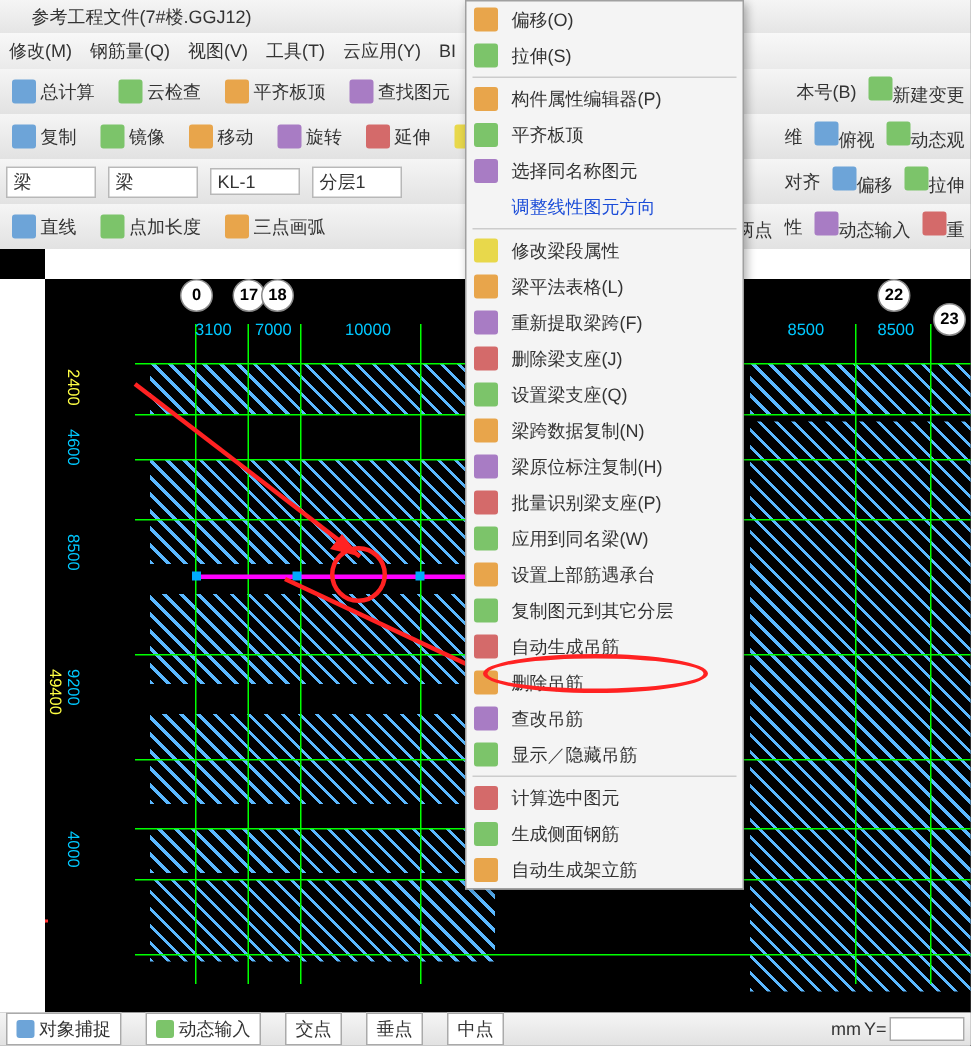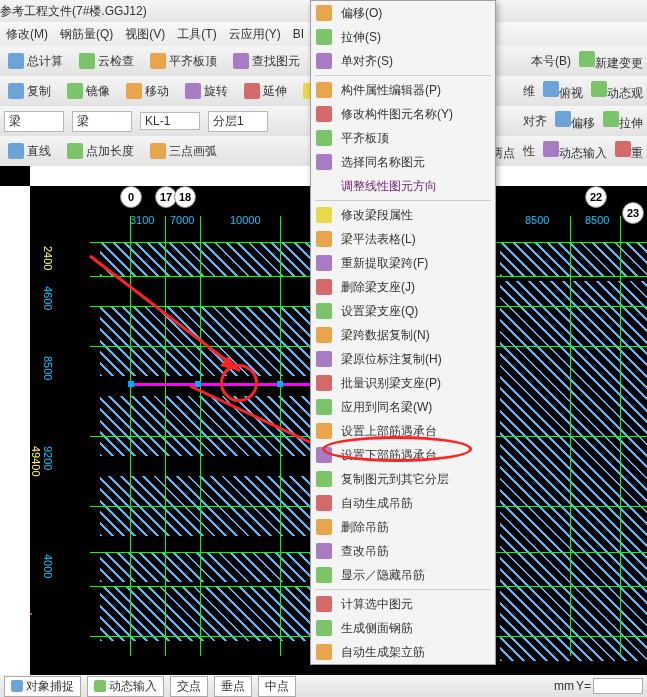--- a/index.html
+++ b/index.html
@@ -1,17 +1,17 @@
 <!DOCTYPE html>
 <html><head>
 <meta charset="utf-8">
 <style>
 html,body{margin:0;padding:0;width:647px;height:697px;overflow:hidden;font-family:"Microsoft YaHei",SimSun,sans-serif;font-size:12px;background:#e8e8e8;color:#333}
 *{box-sizing:border-box}
-.topbar{position:absolute;left:0;top:0;right:0;height:22px;background:linear-gradient(#f5f5f5,#e5e5e5);display:flex;align-items:center;padding:0 0;gap:4px}
+.topbar{position:absolute;left:0;top:0;right:0;height:22px;background:linear-gradient(#f5f5f5,#e5e5e5);display:flex;align-items:center;padding:0 21px;gap:4px}
 .menubar{position:absolute;left:0;top:22px;right:0;height:24px;background:linear-gradient(#f8f8f8,#eaeaea);display:flex;align-items:center;padding:0 6px;gap:12px;font-size:12px}
 .menubar span{cursor:default}
 .toolbar{position:absolute;left:0;right:0;height:30px;background:linear-gradient(#f5f5f5,#e2e2e2);display:flex;align-items:center;padding:0 4px;gap:8px;font-size:12px}
 .tb1{top:46px}.tb2{top:76px}.tb3{top:106px}.tb4{top:136px}
 .toolbar .btn{display:flex;align-items:center;gap:3px;padding:2px 4px}
 .toolbar .sel{background:#fff;border:1px solid #b8b8b8;padding:1px 4px;min-width:60px;display:flex;align-items:center}
 .ico{width:16px;height:16px;display:inline-block;background:#6da4d8;border-radius:2px;flex-shrink:0}
 .ico.g{background:#7cc46a}.ico.o{background:#e8a54b}.ico.r{background:#d46a6a}.ico.p{background:#a87cc4}.ico.y{background:#e8d84b}
 .canvas{position:absolute;left:0;top:166px;right:0;bottom:22px;background:#000}
 .ruler-top{position:absolute;left:30px;top:0;right:0;height:20px;background:#fff}
@@ -20,26 +20,26 @@
 .hatch{position:absolute;background:repeating-linear-gradient(45deg,#5bb8ff 0 2px,transparent 2px 8px)}
 .gline{position:absolute;background:#00ff00}
 .mline{position:absolute;background:#ff00ff}
 .bubble{position:absolute;width:22px;height:22px;border:1px solid #888;border-radius:50%;background:#fff;color:#000;font-size:11px;display:flex;align-items:center;justify-content:center;font-weight:bold}
 .dimtxt{position:absolute;color:#00c8ff;font-size:11px}
 .yel{color:#ffff44}
 .red-arrow{position:absolute;pointer-events:none}
 .red-circle{position:absolute;border:3px solid #ff2222;border-radius:50%;pointer-events:none}
 .context-menu{position:absolute;left:310px;top:0;width:186px;background:#f4f4f4;border:1px solid #a0a0a0;box-shadow:2px 2px 6px rgba(0,0,0,.3);z-index:100}
 .cm-item{display:flex;align-items:center;height:24px;padding:0 8px 0 4px;gap:8px;cursor:default}
-.cm-item.disabled{color:#701a75}
+.cm-item.disabled{color:#1d4ed8}
 .cm-sep{height:1px;background:#ccc;margin:2px 4px}
 .cm-ico{width:18px;height:18px;display:flex;align-items:center;justify-content:center;flex-shrink:0}
 .cm-ico .ico{width:16px;height:16px}
 .red-oval{position:absolute;border:3px solid #ff2222;border-radius:50%;pointer-events:none;z-index:120}
-.statusbar{position:absolute;left:0;right:0;bottom:0;height:22px;background:linear-gradient(#f5f5f5,#e2e2e2);display:flex;align-items:center;padding:0 4px;gap:6px;font-size:12px}
+.statusbar{position:absolute;left:0;right:0;bottom:0;height:22px;background:linear-gradient(#f5f5f5,#e2e2e2);display:flex;padding:0 4px;gap:16px;font-size:12px}
 .statusbar .tab{background:#fff;border:1px solid #aaa;padding:1px 6px;display:flex;align-items:center;gap:3px}
 .coord{margin-left:auto;display:flex;gap:2px;align-items:center}
 .coord input{width:50px;height:16px;border:1px solid #aaa;font-size:11px}
 .rt-tool{position:absolute;right:0;height:30px;display:flex;align-items:center;gap:8px;font-size:12px;padding:0 4px}
 </style>
 </head>
 <body>
 
 <div class="topbar">
   <span>参考工程文件(7#楼.GGJ12)</span>
@@ -236,38 +236,26 @@
         <span class="ico o"></span>
       </span>
       <span>偏移(O)</span>
     </div>
     <div class="cm-item">
       <span class="cm-ico">
         <span class="ico g"></span>
       </span>
       <span>拉伸(S)</span>
     </div>
-    <div class="cm-item">
-      <span class="cm-ico">
-        <span class="ico p"></span>
-      </span>
-      <span>单对齐(S)</span>
-    </div>
     <div class="cm-sep"></div>
     <div class="cm-item">
       <span class="cm-ico">
         <span class="ico o"></span>
       </span>
       <span>构件属性编辑器(P)</span>
-    </div>
-    <div class="cm-item">
-      <span class="cm-ico">
-        <span class="ico r"></span>
-      </span>
-      <span>修改构件图元名称(Y)</span>
     </div>
     <div class="cm-item">
       <span class="cm-ico">
         <span class="ico g"></span>
       </span>
       <span>平齐板顶</span>
     </div>
     <div class="cm-item">
       <span class="cm-ico">
         <span class="ico p"></span>
@@ -331,26 +319,20 @@
       <span class="cm-ico">
         <span class="ico g"></span>
       </span>
       <span>应用到同名梁(W)</span>
     </div>
     <div class="cm-item">
       <span class="cm-ico">
         <span class="ico o"></span>
       </span>
       <span>设置上部筋遇承台</span>
-    </div>
-    <div class="cm-item">
-      <span class="cm-ico">
-        <span class="ico p"></span>
-      </span>
-      <span>设置下部筋遇承台</span>
     </div>
     <div class="cm-item">
       <span class="cm-ico">
         <span class="ico g"></span>
       </span>
       <span>复制图元到其它分层</span>
     </div>
     <div class="cm-item">
       <span class="cm-ico">
         <span class="ico r"></span>

